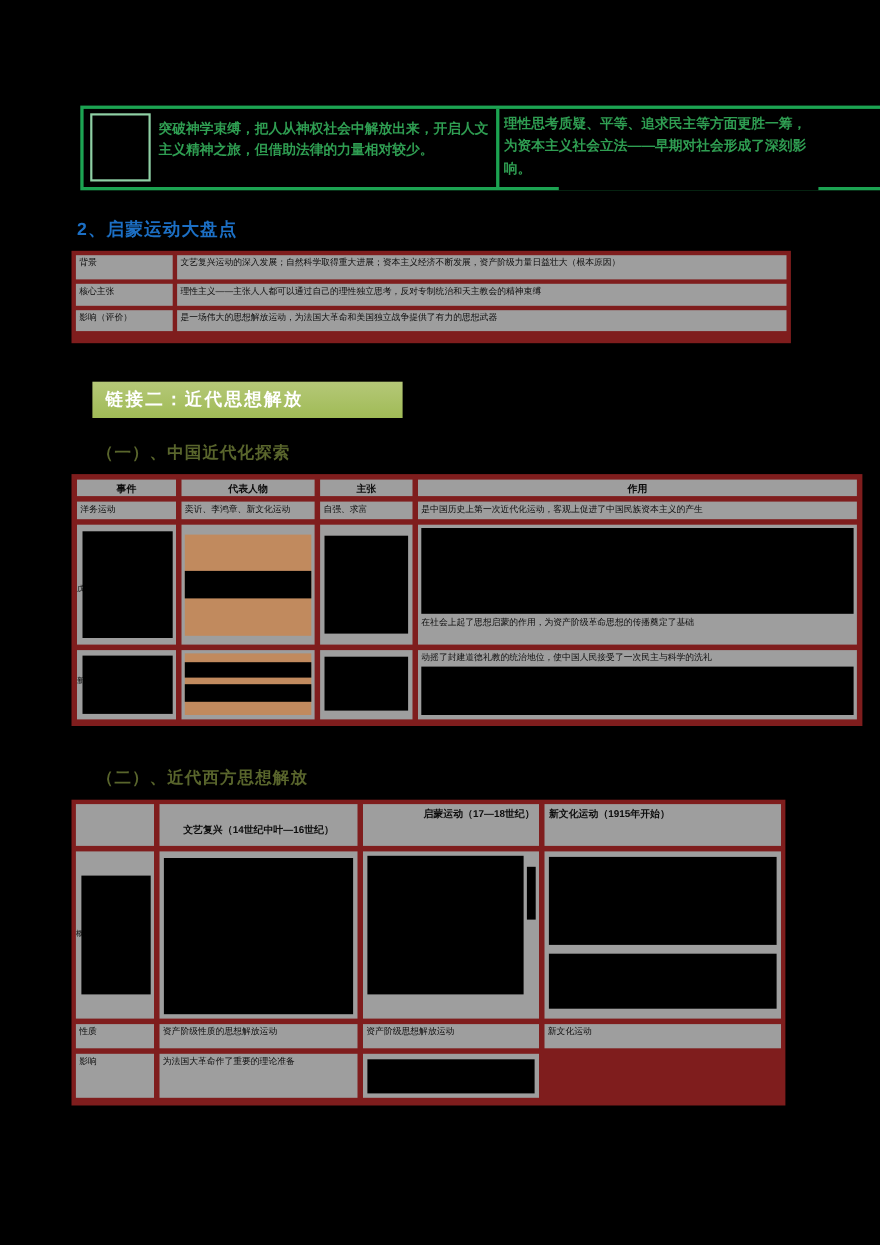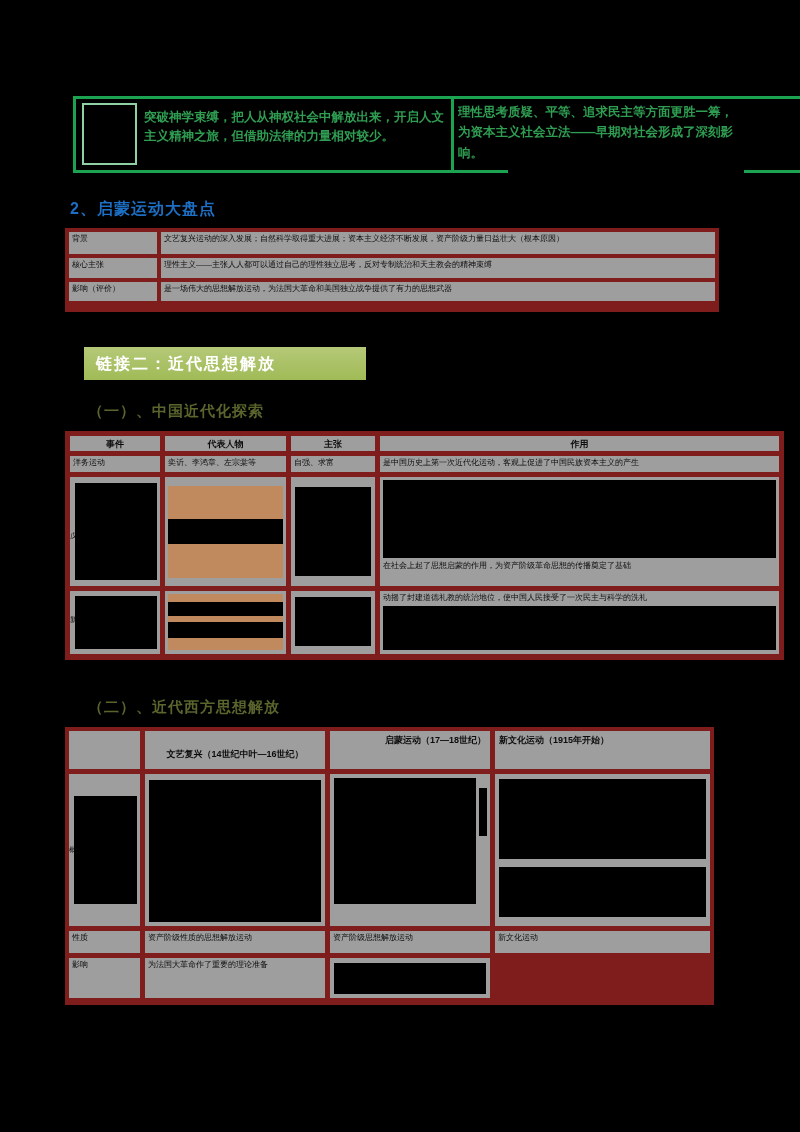--- a/index.html
+++ b/index.html
@@ -75,21 +75,21 @@
   <div class="h-olive h2">（一）、中国近代化探索</div>
 
   <div class="otable table2">
 
     <div class="cell t-hd">事件</div>
     <div class="cell t-hd">代表人物</div>
     <div class="cell t-hd">主张</div>
     <div class="cell t-hd">作用</div>
 
     <div class="cell t-sm">洋务运动</div>
-    <div class="cell t-sm">奕䜣、李鸿章、左宗棠等</div>
+    <div class="cell t-sm">奕䜣、李鸿章、新文化运动</div>
     <div class="cell t-sm">自强、求富</div>
     <div class="cell t-sm">是中国历史上第一次近代化运动，客观上促进了中国民族资本主义的产生</div>
 
     <div class="cell">
       <span class="hint" style="left:0;top:55px;">戊</span>
       <div class="redact" style="left:5px;top:6px;right:3px;bottom:6px;"></div>
     </div>
     <div class="cell">
       <div class="tan" style="left:3px;top:9px;right:3px;bottom:8px;"></div>
       <div class="redact" style="left:3px;top:42px;right:3px;height:25px;"></div>

